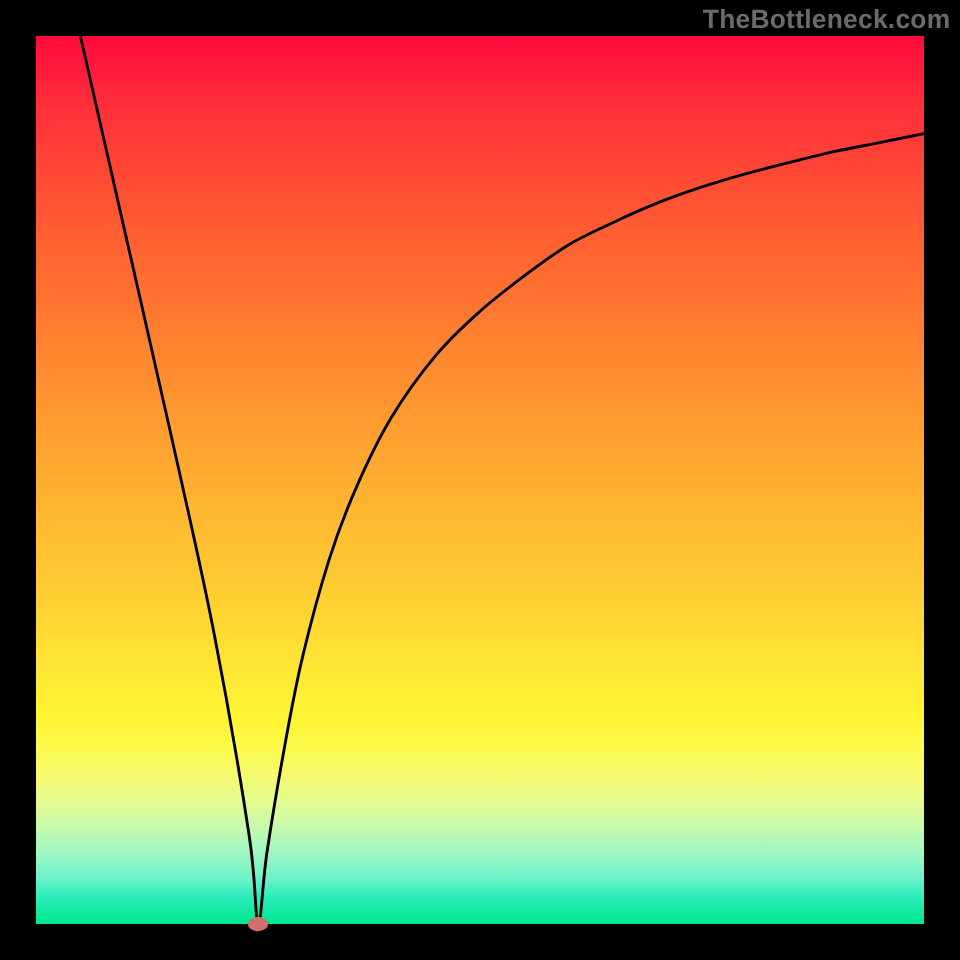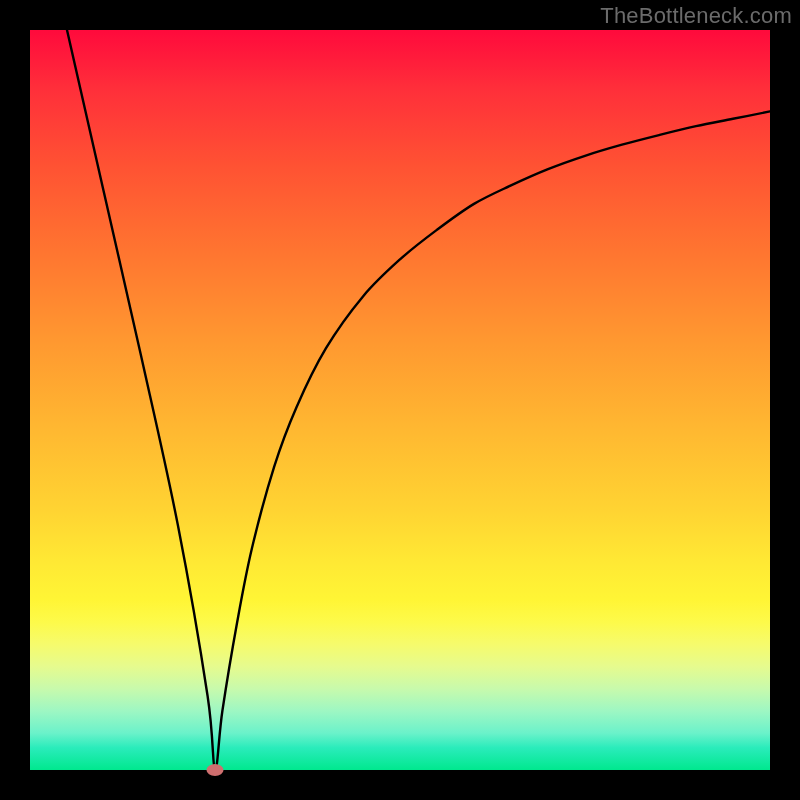--- a/index.html
+++ b/index.html
@@ -45,21 +45,21 @@
       #2aecbb 97%,
       #00e88e 100%
     );
   }
   .watermark {
     position: absolute;
     top: 3px;
     right: 8px;
     color: #6b6b6b;
     font-size: 22px;
-    font-weight: 400;
+    font-weight: 700;
     letter-spacing: 0.2px;
     user-select: none;
   }
   svg.curve {
     position: absolute;
     left: 30px;
     top: 30px;
     width: 740px;
     height: 740px;
     overflow: visible;

